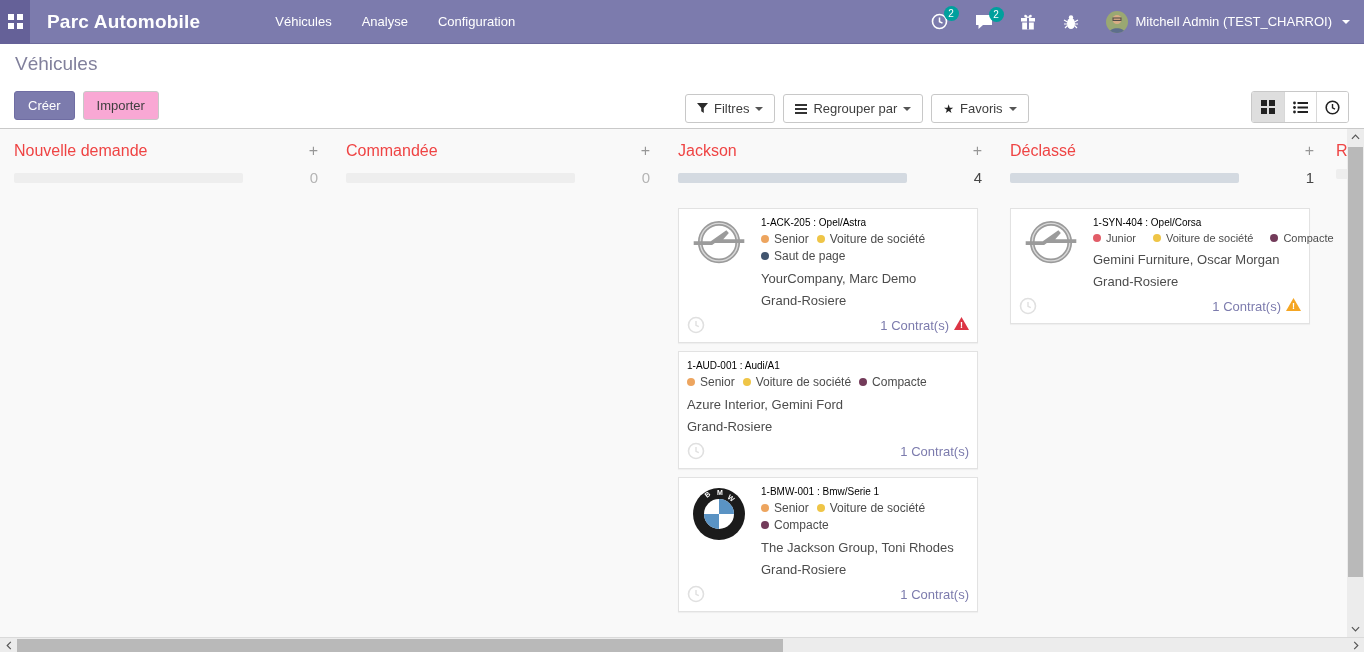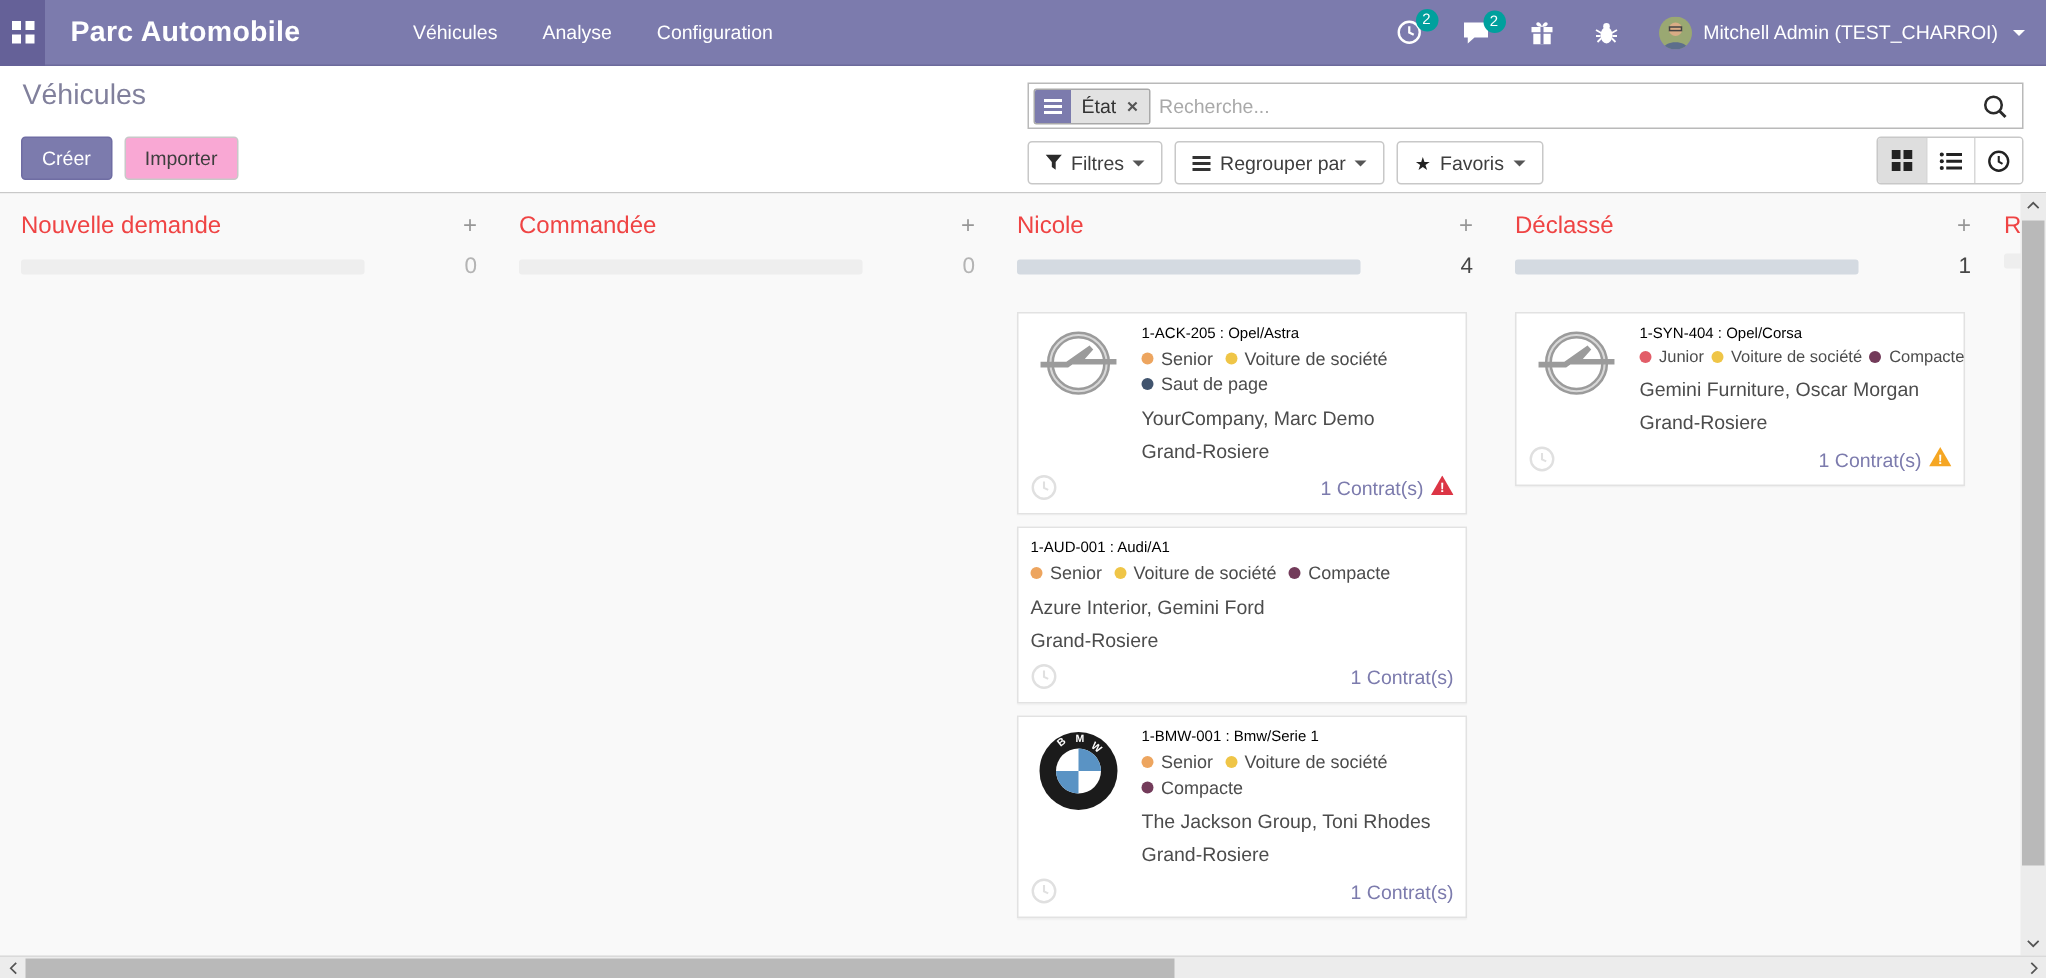--- a/index.html
+++ b/index.html
@@ -78,21 +78,21 @@
   .kcards { margin-top:22px; display:flex; flex-direction:column; gap:8px; }
 
   .kcard { width:300px; background:#fff; border:1px solid #e2e2e2; padding:8px;
     box-shadow:0 1px 1px rgba(0,0,0,.04); cursor:pointer; }
   .kc-main { display:flex; }
   .kc-img { width:64px; flex:none; margin-right:10px; display:flex; justify-content:center; }
   .kc-body { flex:1; min-width:0; }
   .kc-title { font-size:10px; color:#000000; }
   .tags { display:flex; flex-wrap:wrap; column-gap:8px; row-gap:3px; font-size:12px;
     color:#4c4c4c; margin-top:4px; }
-  .tags.tight { font-size:11px; column-gap:5px; flex-wrap:nowrap; }
+  .tags.tight { font-size:11px; column-gap:17px; flex-wrap:nowrap; }
   .tag { display:flex; align-items:center; gap:5px; white-space:nowrap; }
   .dot { width:8px; height:8px; border-radius:50%; flex:none; }
   .kc-line { font-size:13px; color:#4c4c4c; margin-top:8px; }
   .kc-line + .kc-line { margin-top:7px; }
   .kc-foot { display:flex; align-items:center; margin-top:8px; }
   .kc-clock { display:flex; cursor:pointer; }
   .contract { margin-left:auto; display:flex; align-items:center; gap:5px; font-size:13px;
     color:#7c7bad; cursor:pointer; }
 
   
@@ -168,40 +168,20 @@
   </div>
 </div>
 
 <div class="cp">
   <div class="cp-title">Véhicules</div>
   <div class="cp-buttons">
     <button class="btn btn-primary">Créer</button>
     <button class="btn">Importer</button>
   </div>
 
-  <div class="searchbar">
-    <div class="facet">
-      <div class="facet-ico">
-          <i></i>
-          <i></i>
-          <i></i>
-        </div>
-      <div class="facet-val">
-        <span>État</span>
-        <span class="facet-x">×</span>
-      </div>
-    </div>
-    <input class="search-input" placeholder="Recherche..." style="">
-    <span class="mag">
-      <svg width="18" height="18" viewBox="0 0 18 18">
-        <circle cx="8" cy="8" r="5.5" fill="none" stroke="#2b2b2b" stroke-width="1.7"></circle>
-        <path d="M12 12 L16 16" stroke="#2b2b2b" stroke-width="2"></path>
-      </svg>
-    </span>
-  </div>
 
   <div class="cp-right-row">
     <div class="dd-btn">
       <svg width="11" height="11" viewBox="0 0 12 12">
         <path d="M0 0 H12 L7.4 5.4 V11 L4.6 9 V5.4 Z" fill="#2b2b2b"></path>
       </svg>
       <span>Filtres</span>
       <span class="caret-d"></span>
     </div>
     <div class="dd-btn">
@@ -266,21 +246,21 @@
       <span class="kcol-plus">+</span>
     </div>
     <div class="kcol-prog">
       <span class="kbar empty"></span>
       <span class="kcount zero">0</span>
     </div>
   </div>
 
   <div class="kcol">
     <div class="kcol-head">
-      <span class="kcol-title">Nicole</span>
+      <span class="kcol-title">Jackson</span>
       <span class="kcol-plus">+</span>
     </div>
     <div class="kcol-prog">
       <span class="kbar muted"></span>
       <span class="kcount">4</span>
     </div>
     <div class="kcards">
 
       <div class="kcard">
         <div class="kc-main">

